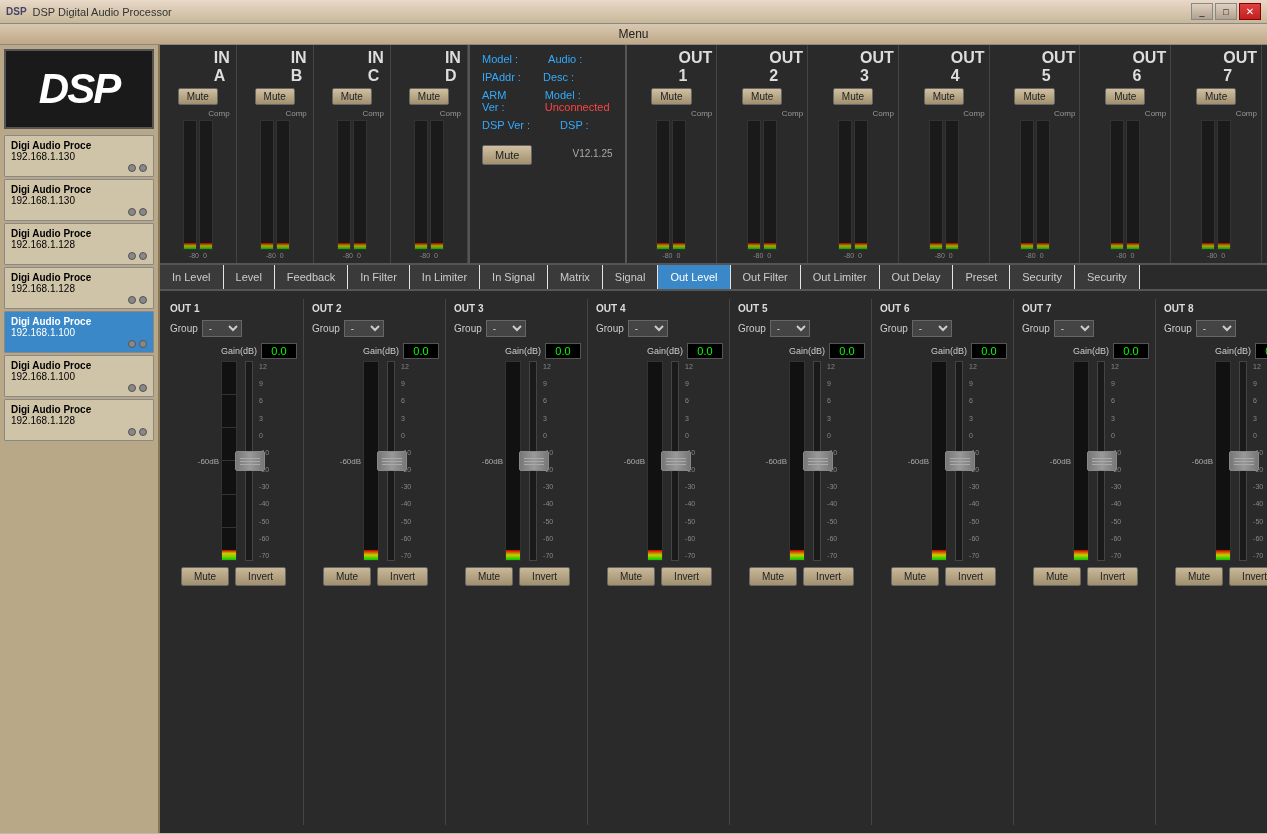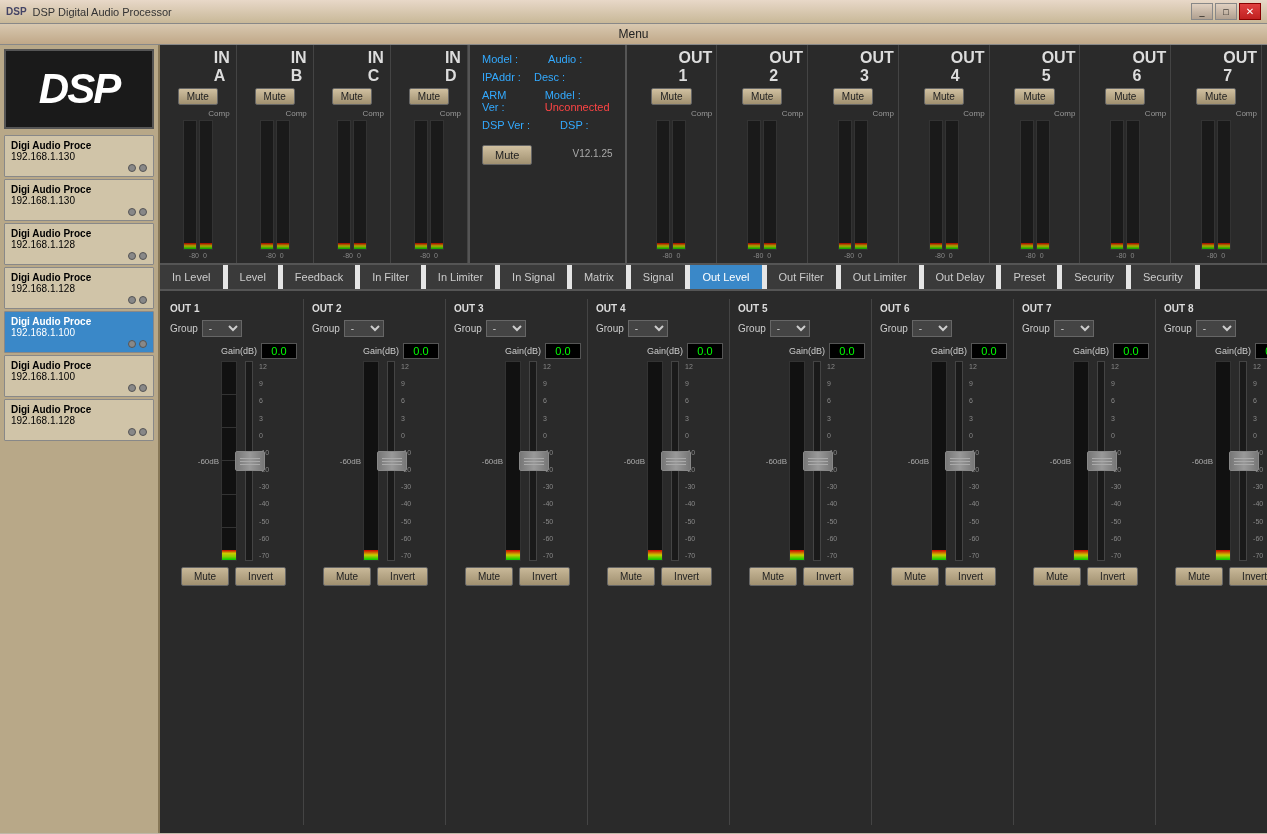--- a/index.html
+++ b/index.html
@@ -213,21 +213,21 @@
       flex-shrink: 0;
     }
 
     .tab-btn {
       padding: 6px 12px;
       font-size: 11px;
       cursor: pointer;
       border: none;
       background: #3a3a3a;
       color: #ccc;
-      border-right: 5px solid #e5e5e5;
+      border-right: 1px solid #e5e5e5;
       white-space: nowrap;
     }
     .tab-btn.active {
       background: #3a88c8;
       color: white;
     }
 
     
     .out-level-area {
       flex: 1;
@@ -487,21 +487,21 @@
         <div style="display:flex;gap:30px;">
           <div>
             <span class="info-label">Model :</span>
             <span class="info-value"></span>
           </div>
           <div>
             <span class="info-label">Audio :</span>
             <span class="info-value"></span>
           </div>
         </div>
-        <div style="display:flex;gap:13px;">
+        <div style="display:flex;gap:22px;">
           <div>
             <span class="info-label">IPAddr :</span>
             <span class="info-value"></span>
           </div>
           <div>
             <span class="info-label">Desc :</span>
             <span class="info-value"></span>
           </div>
         </div>
         <div style="display:flex;gap:30px;">

